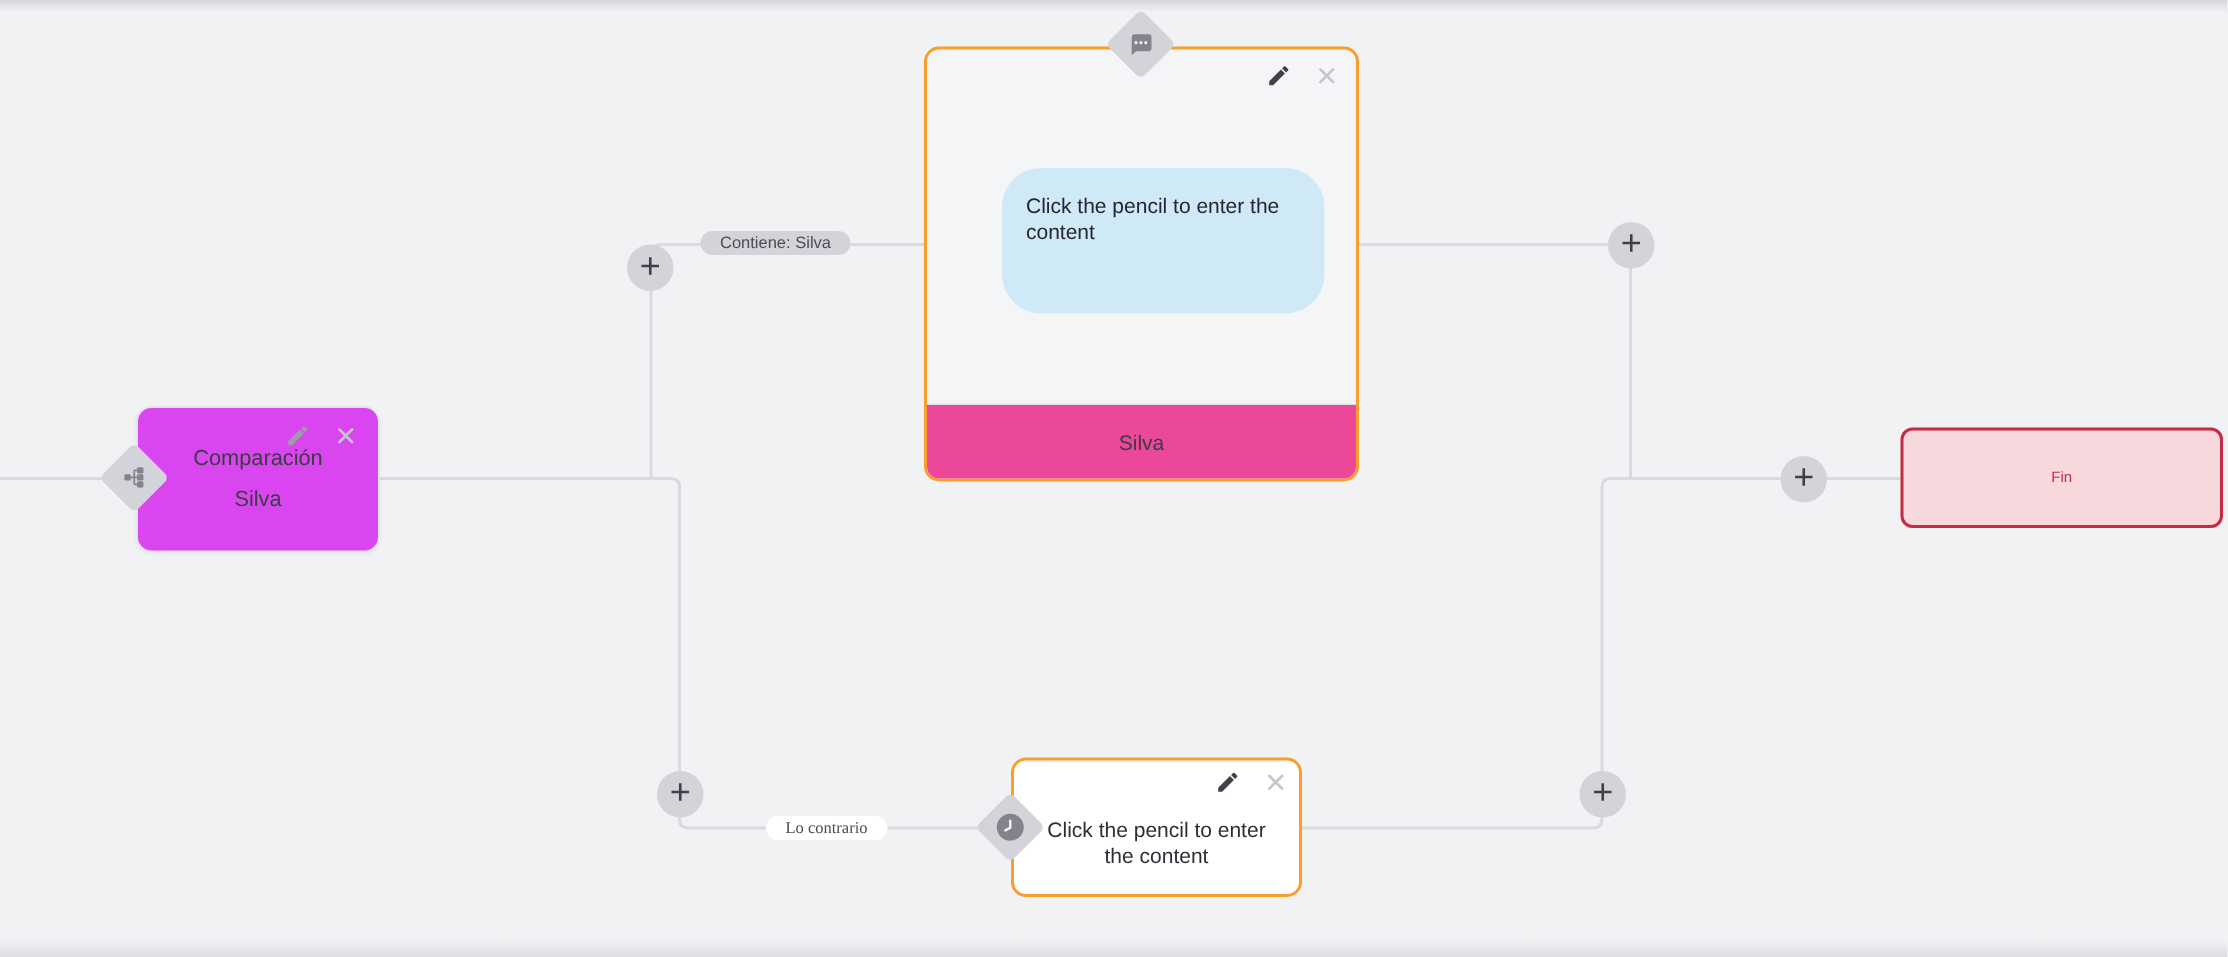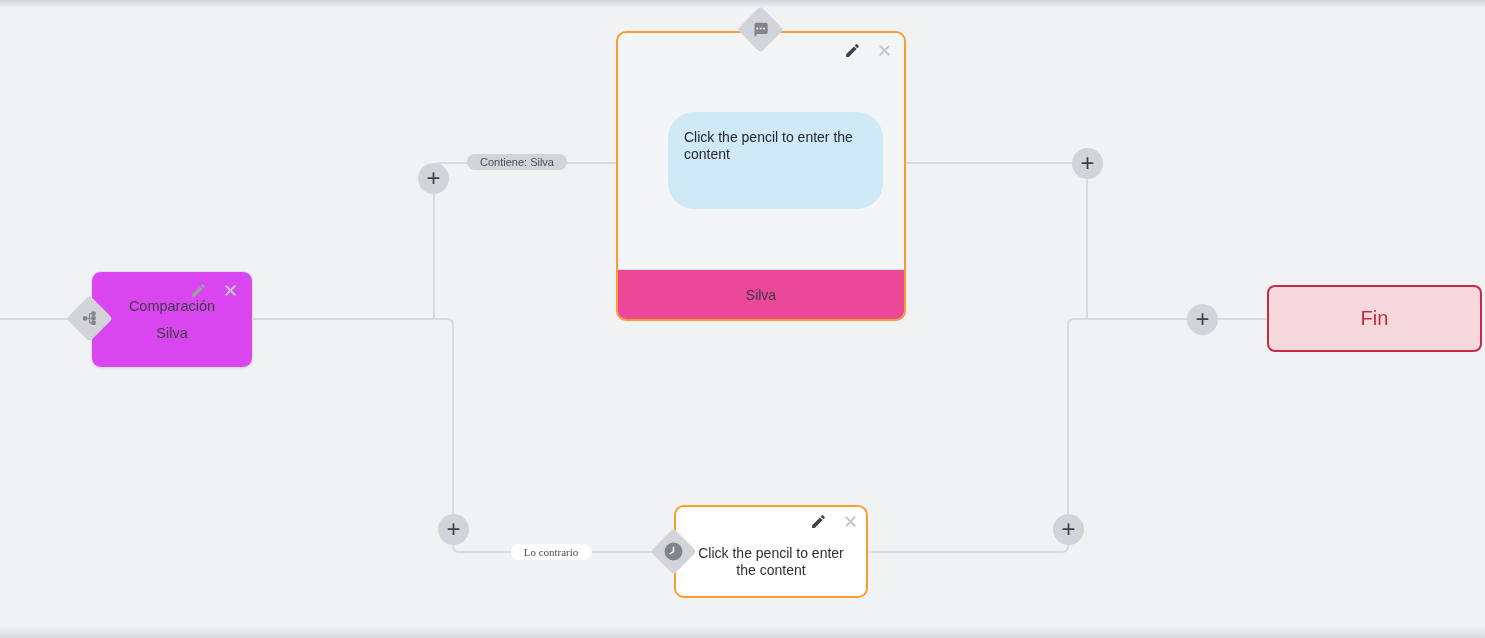--- a/index.html
+++ b/index.html
@@ -41,21 +41,21 @@
     left:674px; top:505px; width:194px; height:93px;
     background:#ffffff; border:2px solid #f99d2e;
     display:flex; align-items:center; justify-content:center;
     text-align:center; font-size:14px; color:#2e2e36;
     padding:20px 14px 0 14px; line-height:1.18;
   }
   .end-card {
     left:1267px; top:285px; width:215px; height:67px;
     background:#f7d8dc; border:2px solid #c62b45; border-radius:8px;
     display:flex; align-items:center; justify-content:center;
-    color:#c62b45; font-size:20px;
+    color:#c62b45; font-size:10px;
   }
 
   .chat-bubble {
     position:absolute; left:50px; top:79px; width:215px; height:97px;
     background:#cfe9f7; border-radius:26px;
     padding:17px 16px; font-size:14px; line-height:1.18; color:#26262e;
   }
   .card-footer {
     position:absolute; left:0; right:0; bottom:0; height:50px;
     background:#ec4899; border-top:1px solid #dcdde1;

